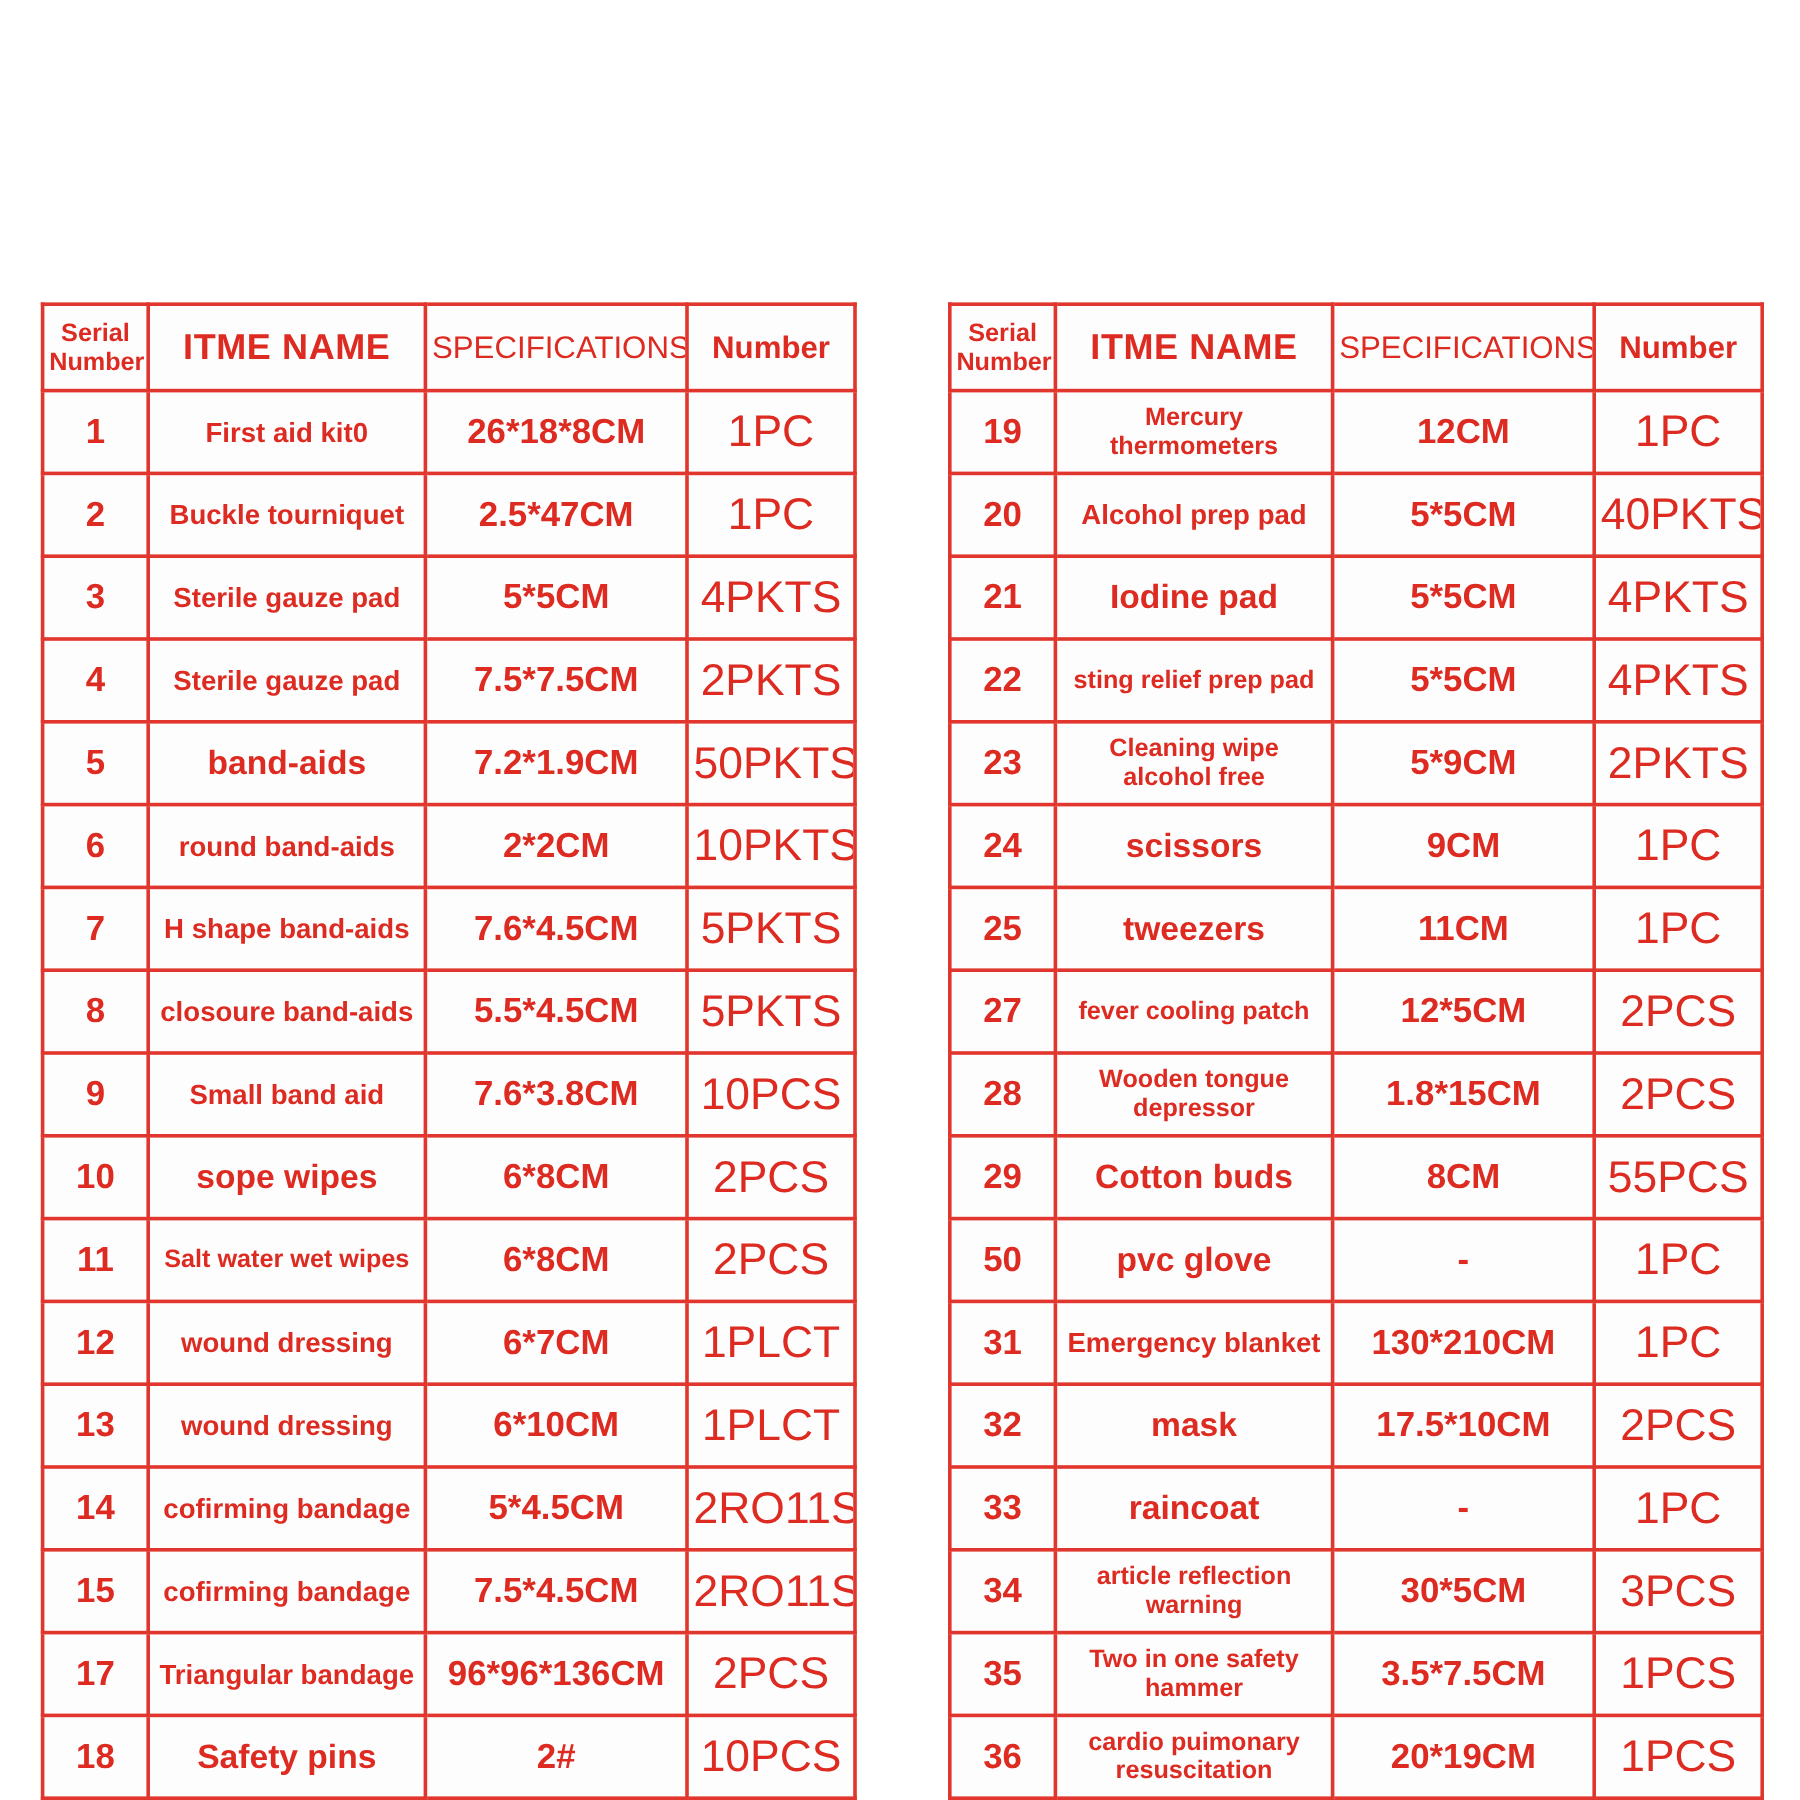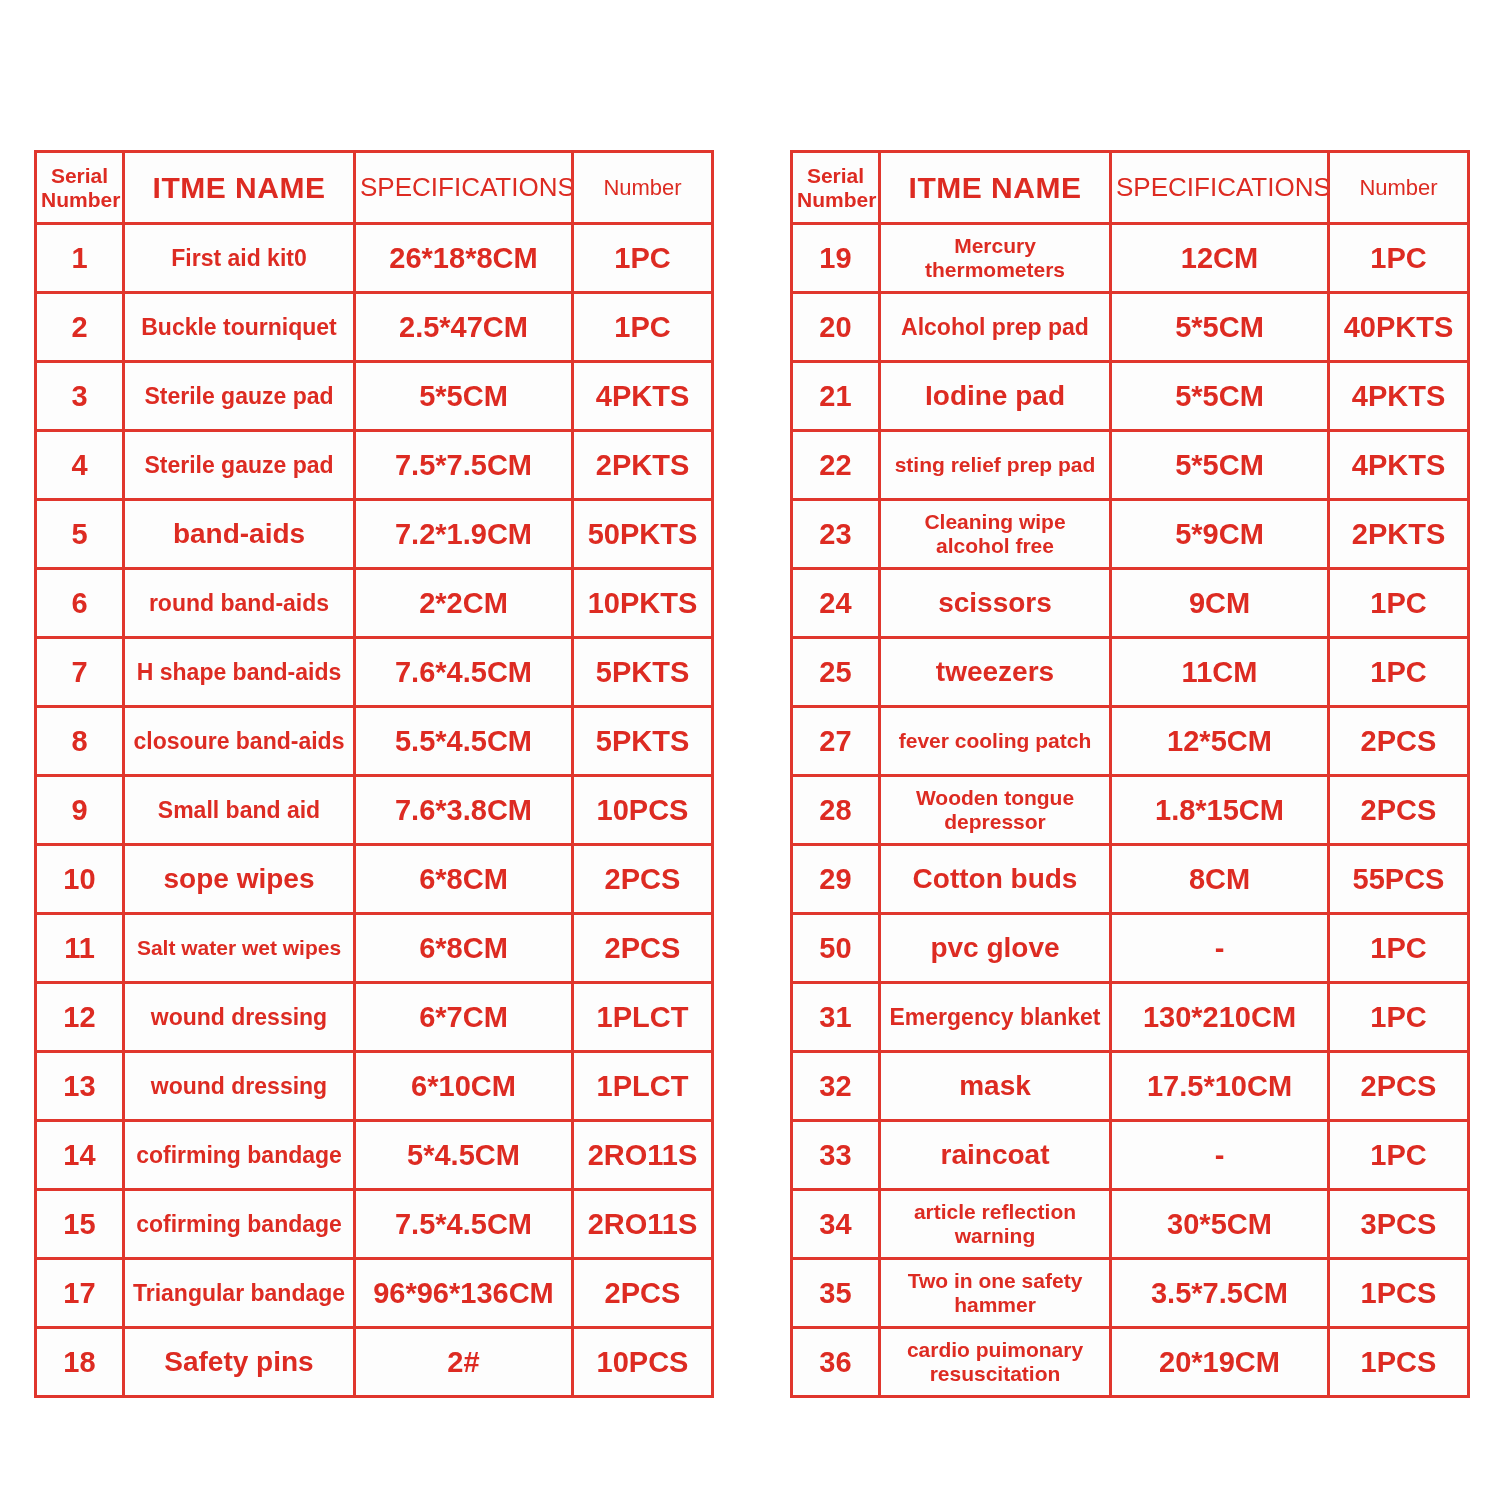--- a/index.html
+++ b/index.html
@@ -8,21 +8,21 @@
   }
   html,body{margin:0;padding:0;background:#ffffff;}
   .sheet{
     width:1500px;
     height:1500px;
     box-sizing:border-box;
     background:#ffffff;
     padding:48px 34px 0 34px;
     display:flex;
     gap:76px;
-    align-items:center;
+    align-items:flex-end;
     font-family:"Liberation Sans", sans-serif;
   }
   table.contents{
     border-collapse:collapse;
     table-layout:fixed;
     width:677px;
     background:#fdfdfd;
   }
   table.contents th,
   table.contents td{
@@ -44,28 +44,28 @@
 
   th.th-serial{
     font-size:21px;
     font-weight:600;
     line-height:1.1;
     text-align:left;
     padding-left:7px;
   }
   th.th-name{font-size:30px;font-weight:600;letter-spacing:0.5px;}
   th.th-spec{font-size:26px;font-weight:400;}
-  th.th-number{font-size:22px;font-weight:400;}
+  th.th-number{font-size:26px;font-weight:700;}
 
   td.col-serial{font-size:29px;font-weight:600;}
   td.col-name{font-size:23px;font-weight:700;line-height:1.15;}
   td.col-name.name-lg{font-size:28px;}
   td.col-name.name-sm{font-size:21px;}
   td.col-spec{font-size:29px;font-weight:600;}
-  td.col-number{font-size:29px;font-weight:700;}
+  td.col-number{font-size:37px;font-weight:400;}
 </style>
 </head>
 <body>
 
 <div class="sheet">
 
   <table class="contents">
     <colgroup>
       <col class="c-serial">
         <col class="c-name">

